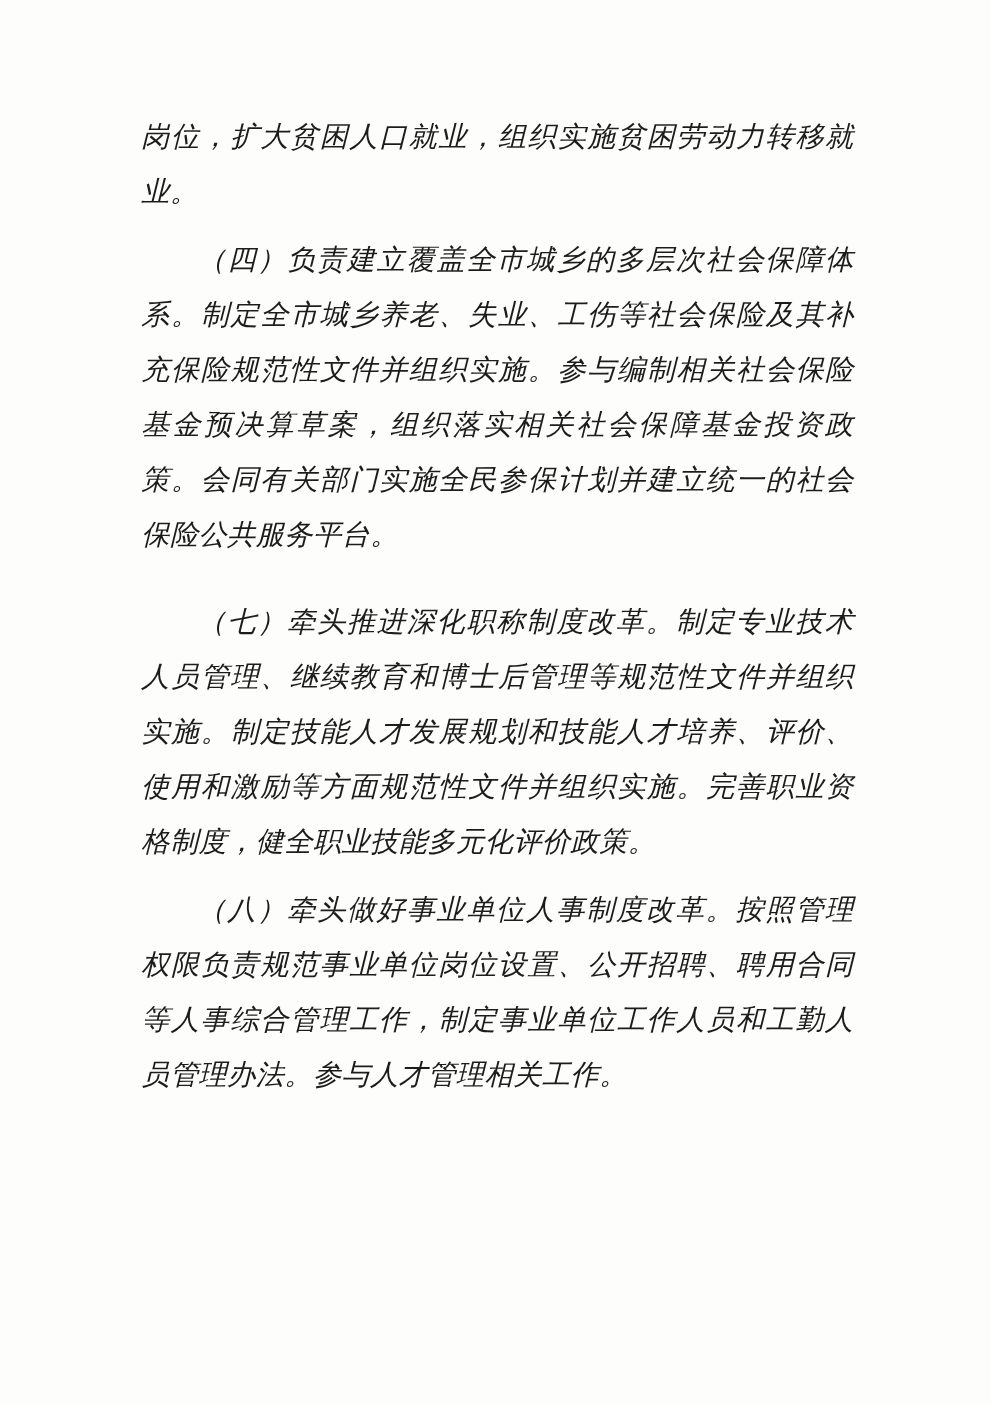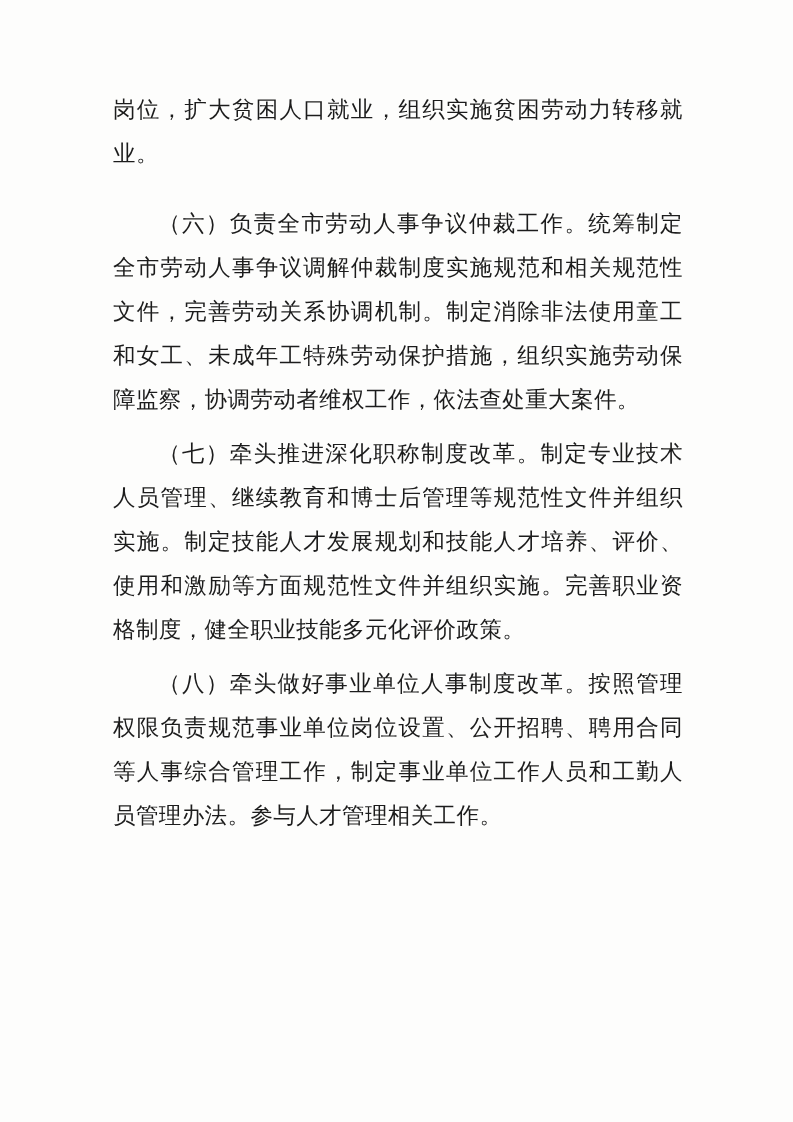--- a/index.html
+++ b/index.html
@@ -12,20 +12,21 @@
     height: 1122px;
     font-family: "Liberation Serif", "DejaVu Serif", serif;
     color: #1a1a1a;
   }
   .page {
     position: relative;
     width: 793px;
     height: 1122px;
     background: #fdfdfc;
     overflow: hidden;
+    font-style: italic;
   }
   .content {
     position: absolute;
     left: 113px;
     top: 88px;
     width: 570px;
   }
   .para {
     font-size: 22.5px;
     line-height: 44px;
@@ -47,27 +48,27 @@
 </head>
 <body>
 
 <div class="page">
   <div class="content">
 
     <p class="para">岗位，扩大贫困人口就业，组织实施贫困劳动力转移就业。</p>
 
     <div class="spacer"></div>
 
+    <p class="para indent">（四）负责建立覆盖全市城乡的多层次社会保障体系。制定全市城乡养老、失业、工伤等社会保险及其补充保险规范性文件并组织实施。参与编制相关社会保险基金预决算草案，组织落实相关社会保障基金投资政策。会同有关部门实施全民参保计划并建立统一的社会保险公共服务平台。</p>
 
     <div class="spacer"></div>
 
 
     <div class="spacer"></div>
 
-    <p class="para indent">（六）负责全市劳动人事争议仲裁工作。统筹制定全市劳动人事争议调解仲裁制度实施规范和相关规范性文件，完善劳动关系协调机制。制定消除非法使用童工和女工、未成年工特殊劳动保护措施，组织实施劳动保障监察，协调劳动者维权工作，依法查处重大案件。</p>
 
     <div class="spacer"></div>
 
     <p class="para indent">（七）牵头推进深化职称制度改革。制定专业技术人员管理、继续教育和博士后管理等规范性文件并组织实施。制定技能人才发展规划和技能人才培养、评价、使用和激励等方面规范性文件并组织实施。完善职业资格制度，健全职业技能多元化评价政策。</p>
 
     <div class="spacer"></div>
 
     <p class="para indent">（八）牵头做好事业单位人事制度改革。按照管理权限负责规范事业单位岗位设置、公开招聘、聘用合同等人事综合管理工作，制定事业单位工作人员和工勤人员管理办法。参与人才管理相关工作。</p>
 
   </div>

